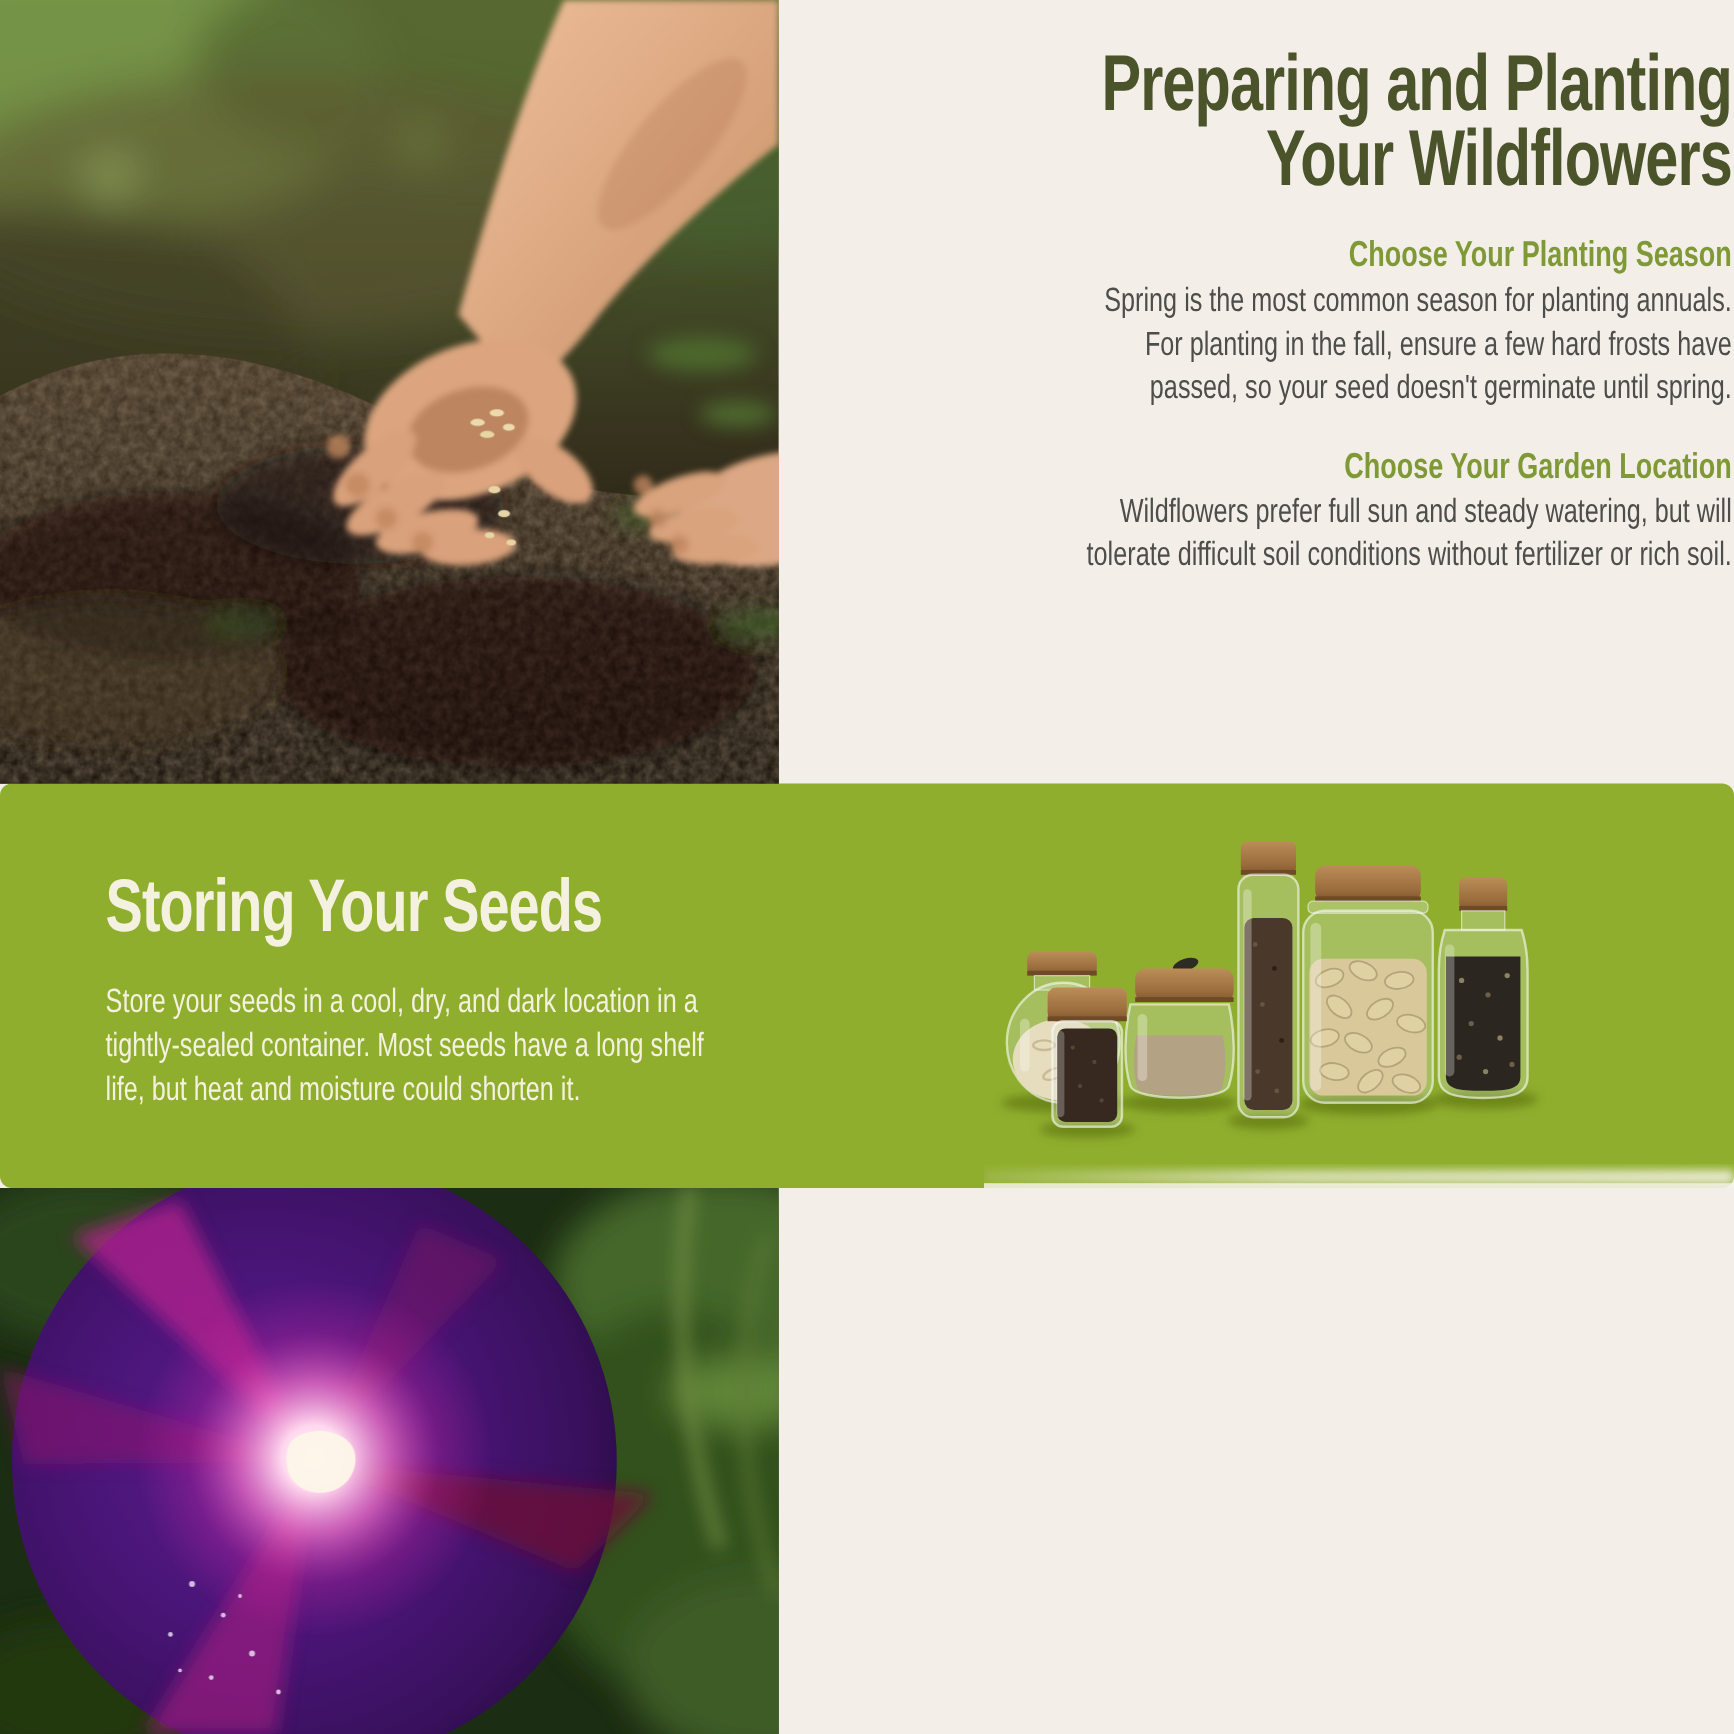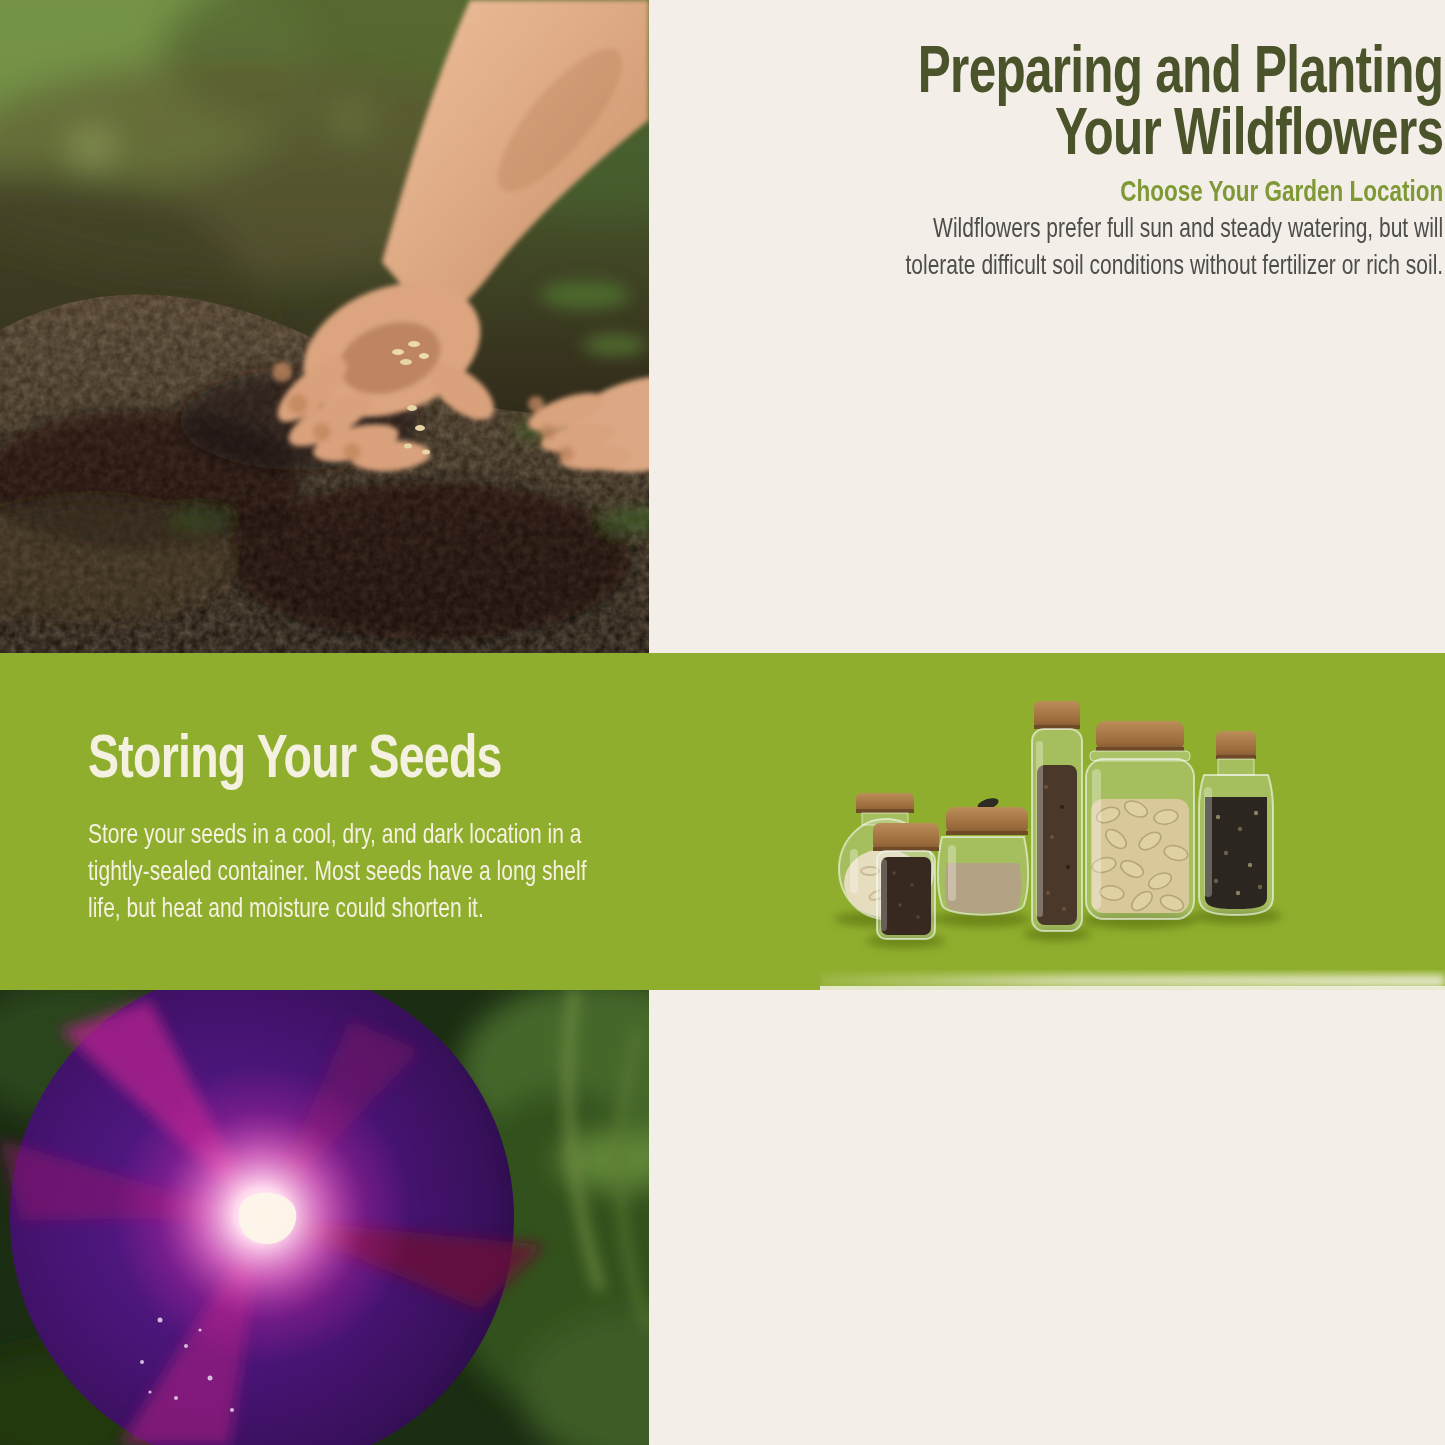--- a/index.html
+++ b/index.html
@@ -5,36 +5,36 @@
   html,body{margin:0;padding:0;background:#cfcfc8;}
   .canvas{position:relative;width:1445px;height:1445px;overflow:hidden;
           background:var(--cream-bg,#f3efe8);
           font-family:"Liberation Sans",sans-serif;}
   
   .photo-top{position:absolute;left:0;top:0;width:649px;height:653px;}
   .photo-flower{position:absolute;left:0;top:990px;width:649px;height:455px;}
   .photo-top svg,.photo-flower svg,.jars svg{display:block;width:100%;height:100%;}
   
   .band{position:absolute;left:0;top:653px;width:1445px;height:337px;
-        background:var(--band-green,#8fae2d);}
+        background:var(--band-green,#8fae2d);border-radius:10px;}
   .jars{position:absolute;right:0;top:4px;width:625px;height:333px;}
   .band-text{position:absolute;left:88px;top:0;width:660px;}
   
   .col{position:absolute;left:649px;width:796px;box-sizing:border-box;padding-left:73px;}
   .col-top{top:0;height:653px;text-align:right;}
   .col-bottom{top:990px;height:455px;}
   
   .cond{transform:scaleX(0.75);transform-origin:0 0;width:133%;}
   .pre{white-space:pre-line;}
   .h-title{font-size:66px;line-height:62px;font-weight:bold;letter-spacing:-1px;
            color:var(--title-green,#4a5329);margin:38px 0 0 0;}
   .h-sub{font-size:30px;line-height:38px;font-weight:bold;margin:0;
          color:var(--subheading-green,#7e9935);}
   .body{font-size:28px;line-height:36.5px;margin:0;color:var(--body-gray,#4d4d4b);}
-  .sub{margin-top:10px;}
+  .sub{margin-top:28px;}
   .sub-first{margin-top:32px;}
   .band-title{font-size:62px;line-height:66px;font-weight:bold;letter-spacing:-1px;
               margin:70px 0 0 0;color:var(--band-text-cream,#f6f2e2);}
   .band-body{font-size:28px;line-height:37px;margin:26px 0 0 0;color:var(--band-text-cream,#f6f2e2);}
   .col-bottom .body{margin-top:34px;}
 </style>
 </head>
 <body>
 
 <div class="canvas">
@@ -131,20 +131,26 @@
         <circle cx="536" cy="404" r="8" fill="#c08760" opacity="0.8"></circle>
         <circle cx="548" cy="432" r="8" fill="#c08760" opacity="0.8"></circle>
         <circle cx="566" cy="454" r="8" fill="#c08760" opacity="0.8"></circle>
       </g>
     </svg>
   </div>
 
   <section class="col col-top">
     <h1 class="h-title cond pre">Preparing and Planting
 Your Wildflowers</h1>
+    <div class="sub sub-first">
+      <h2 class="h-sub cond">Choose Your Planting Season</h2>
+      <p class="body cond pre">Spring is the most common season for planting annuals.
+For planting in the fall, ensure a few hard frosts have
+passed, so your seed doesn't germinate until spring.</p>
+    </div>
     <div class="sub">
       <h2 class="h-sub cond">Choose Your Garden Location</h2>
       <p class="body cond pre">Wildflowers prefer full sun and steady watering, but will
 tolerate difficult soil conditions without fertilizer or rich soil.</p>
     </div>
   </section>
 
   <section class="band">
     <div class="band-text">
       <h1 class="band-title cond">Storing Your Seeds</h1>

